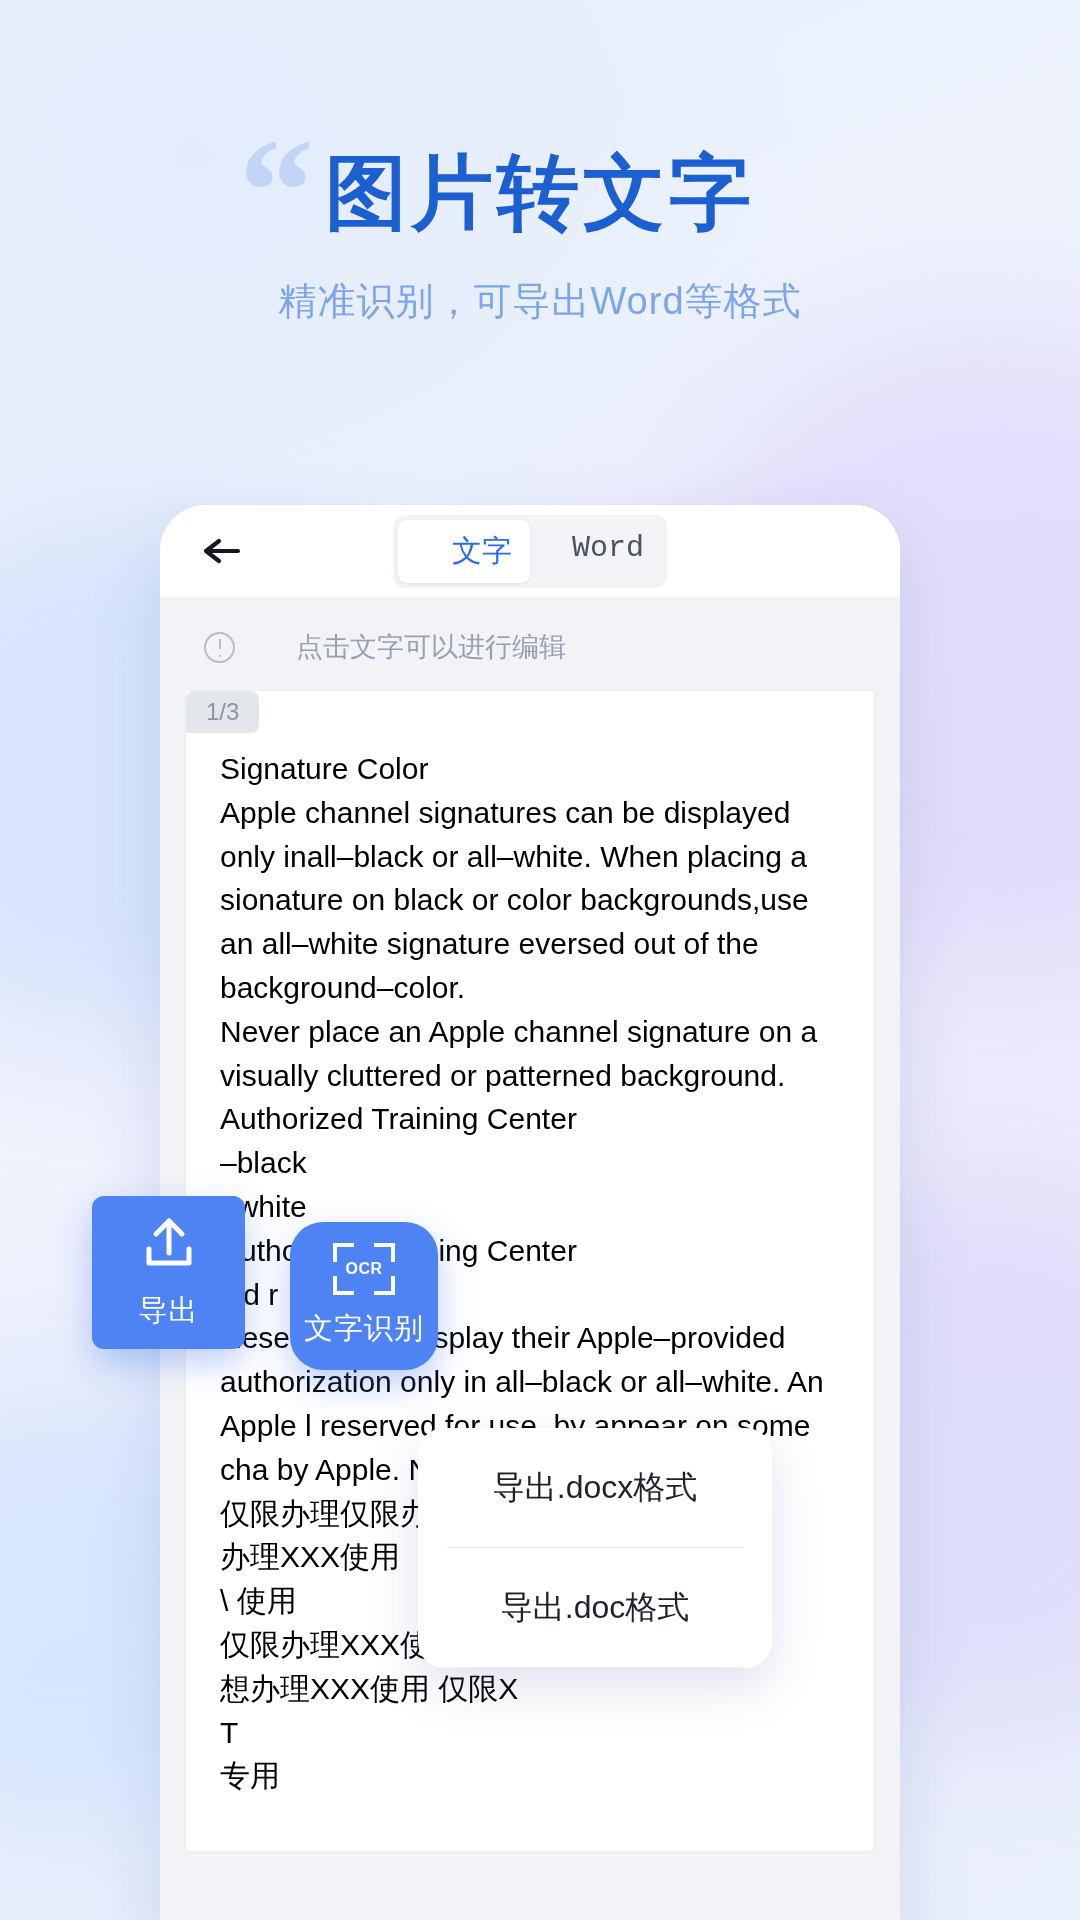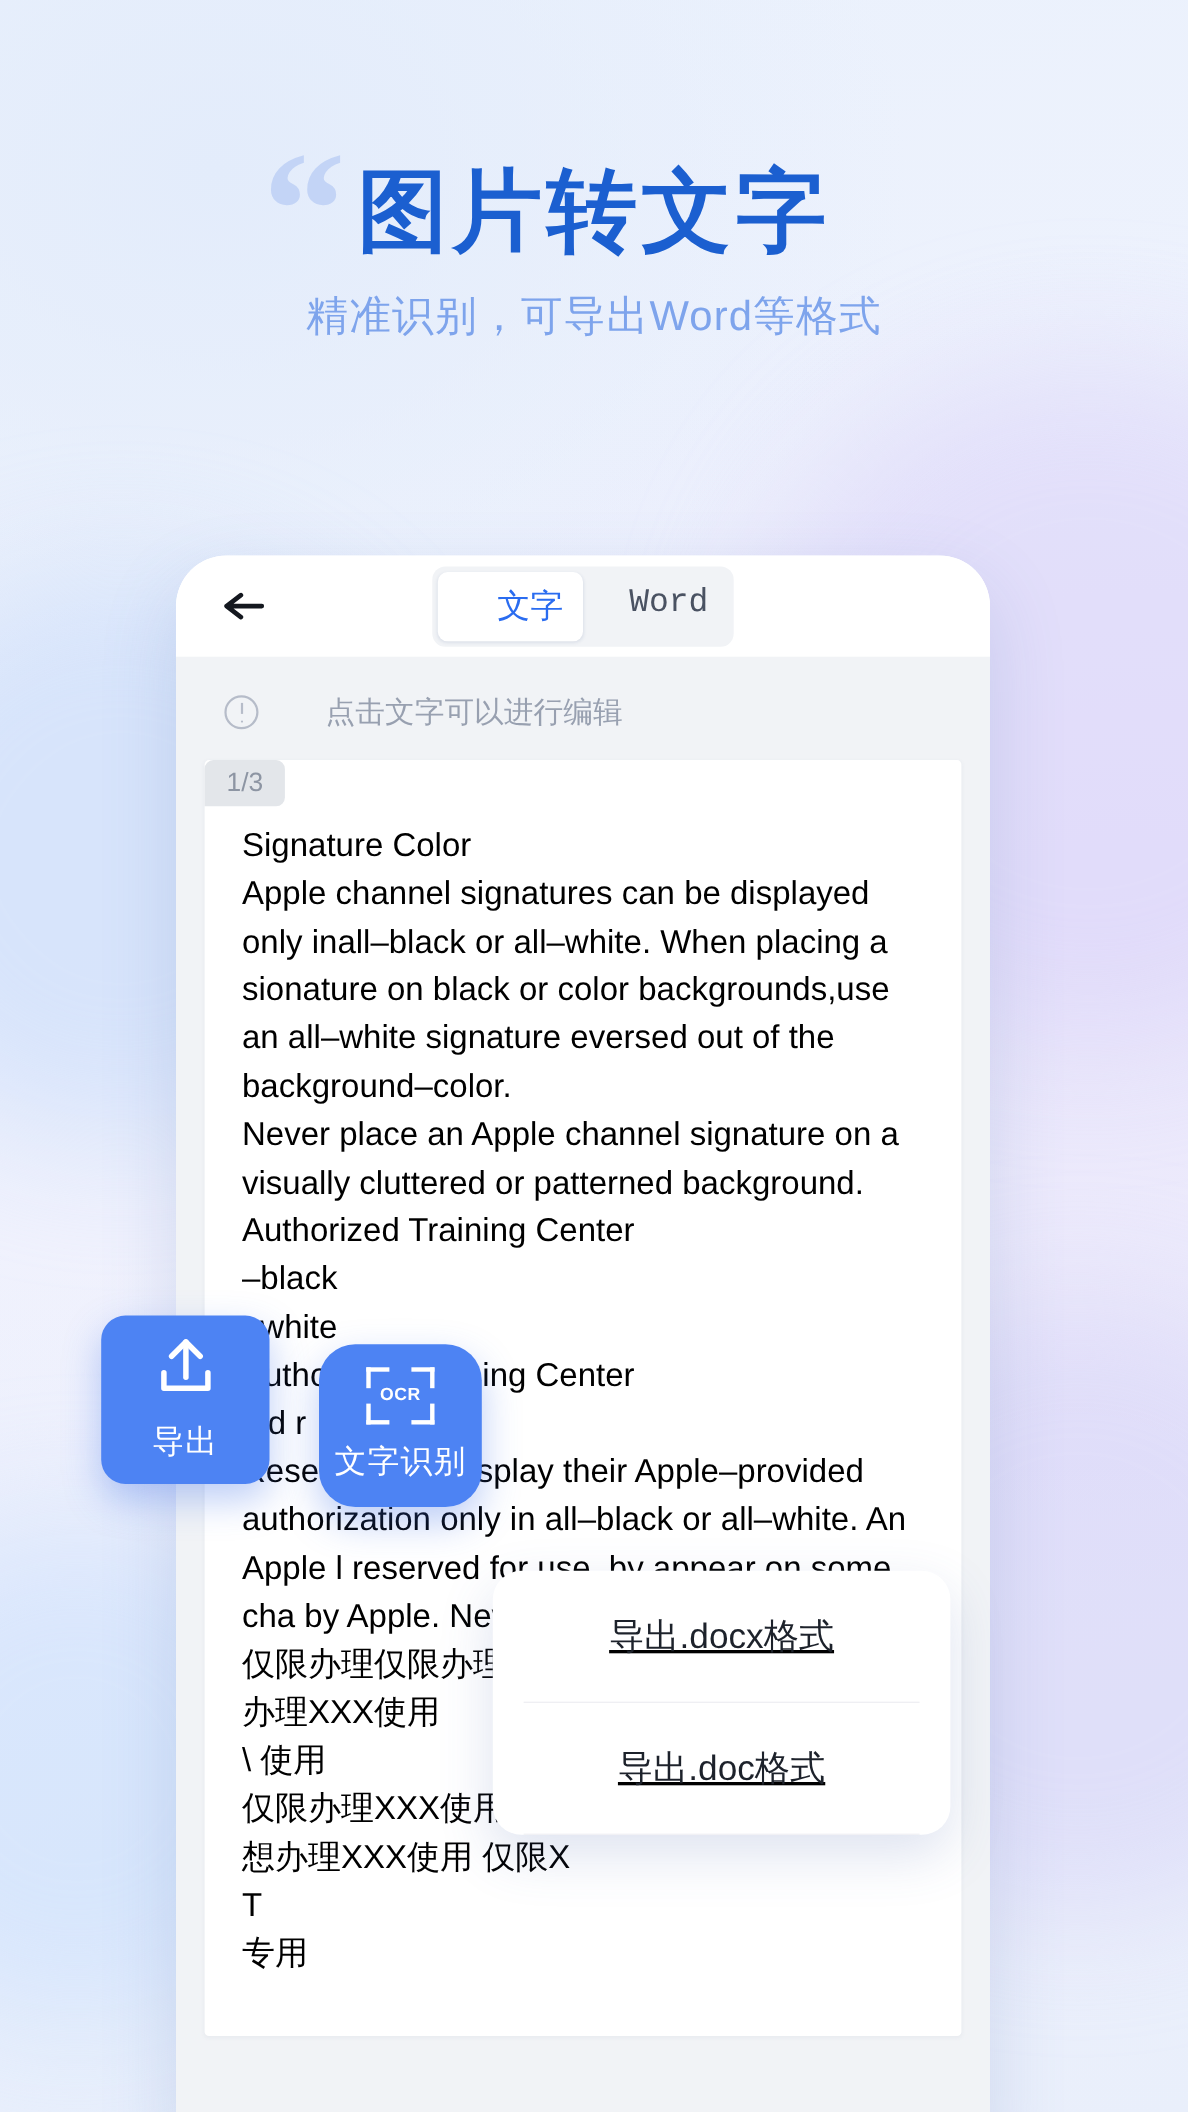--- a/index.html
+++ b/index.html
@@ -62,21 +62,21 @@
   }
   .main-title {
     font-size: 82px;
     line-height: 1.05;
     font-weight: 700;
     color: #1b5fd0;
     letter-spacing: 4px;
     white-space: nowrap;
   }
   .subtitle {
-    margin-top: 26px;
+    margin-top: 40px;
     font-size: 38px;
     color: #7ea4ec;
     letter-spacing: 1px;
     white-space: nowrap;
   }
 
   
   .phone {
     position: absolute;
     left: 160px;
@@ -259,21 +259,21 @@
     font-size: 30px;
     line-height: 1.46;
     color: #000000;
     white-space: pre-wrap;
     word-break: break-word;
   }
 
   
   .fab {
     position: absolute;
-    border-radius: 22px;
+    border-radius: 12px;
     background: #4d83f3;
     box-shadow: 0 14px 34px rgba(63,111,231,0.34);
     display: flex;
     flex-direction: column;
     align-items: center;
     justify-content: center;
     cursor: pointer;
   }
   .fab-export {
     left: 92px;
@@ -316,28 +316,27 @@
     text-align: center;
     color: #ffffff;
     font-size: 16px;
     font-weight: 700;
     letter-spacing: 0.5px;
   }
 
   
   .export-menu {
     position: absolute;
-    left: 448px;
+    left: 418px;
     top: 1428px;
-    width: 416px;
+    width: 354px;
     background: #ffffff;
     border-radius: 26px;
     box-shadow: 0 18px 48px rgba(70,100,170,0.18);
     overflow: hidden;
-    text-decoration: underline;
   }
   .menu-item {
     height: 119px;
     display: flex;
     align-items: center;
     justify-content: center;
     font-size: 32px;
     color: #1d222b;
     cursor: pointer;
   }

